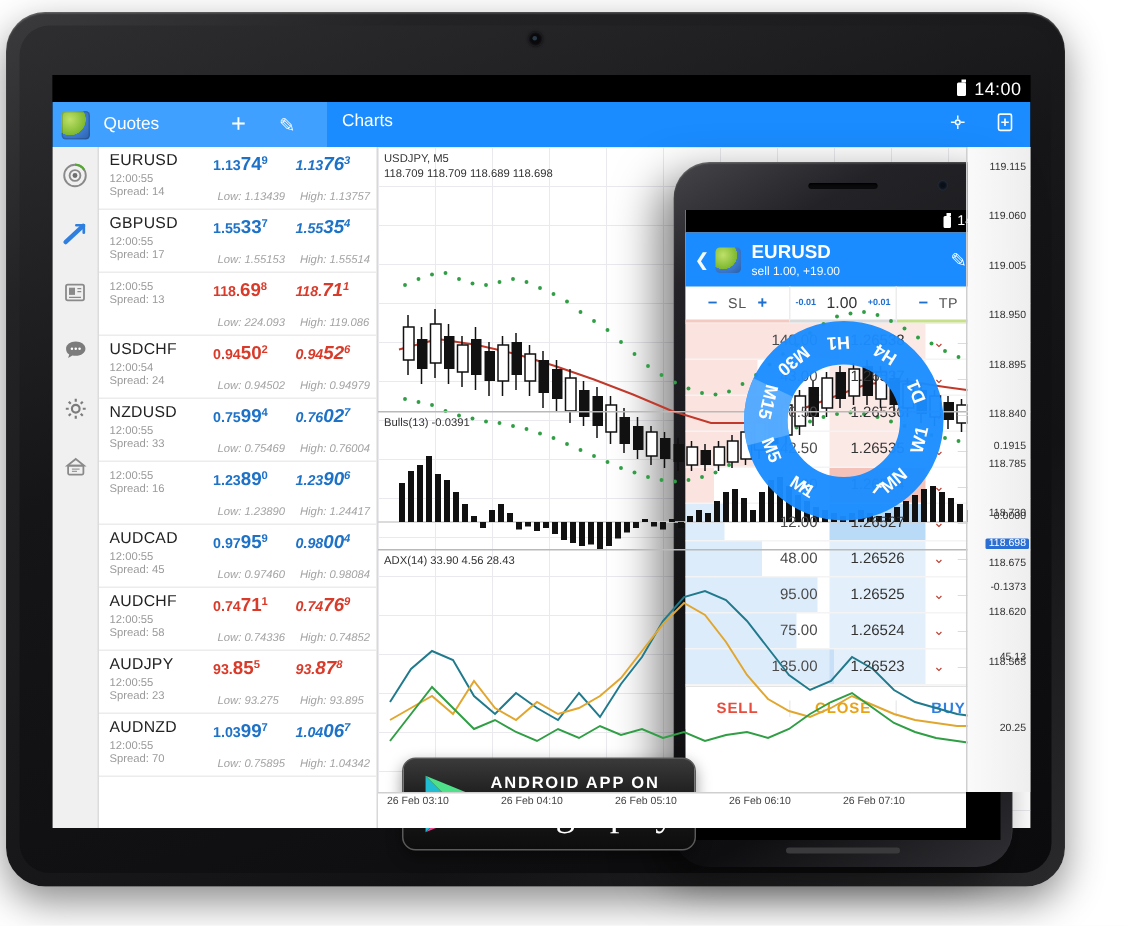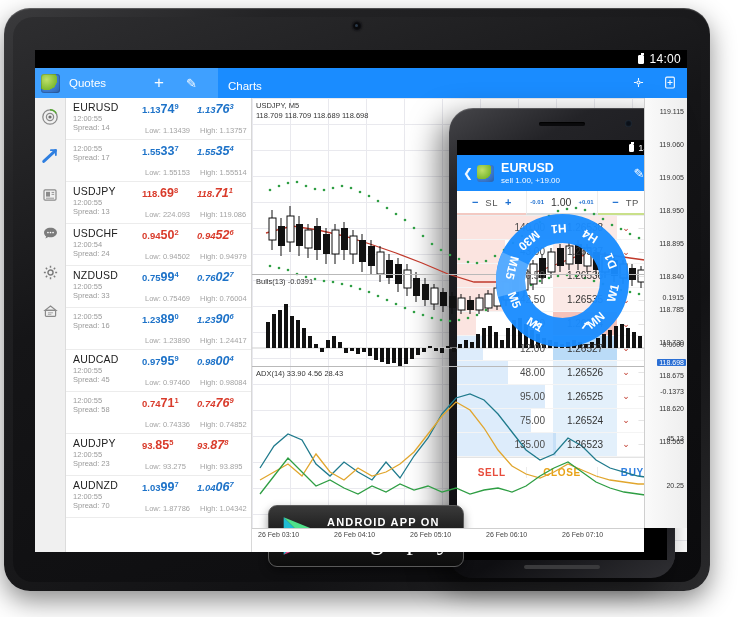--- a/index.html
+++ b/index.html
@@ -43,21 +43,21 @@
   
   .t-appbar{height:30px;background:#1a8cff;display:flex;align-items:center;position:relative;}
   .t-appbar .seg-quotes{width:183px;height:30px;background:#3fa0ff;display:flex;align-items:center;}
   .t-logo{width:19px;height:19px;margin-left:6px;border-radius:3px;
     background:radial-gradient(circle at 30% 30%,#bfe06a,#7cb82f 55%,#3d7bd0 56%,#2a5fa8);
     box-shadow:inset 0 0 0 1px rgba(0,0,0,.15);}
   .t-appbar .lbl{color:#fff;font-size:11.5px;margin-left:9px;}
   .t-appbar .ic{color:#fff;font-size:15px;opacity:.97;}
   .t-appbar .seg-quotes .ic-plus{margin-left:48px;font-size:17px;font-weight:300;}
   .t-appbar .seg-quotes .ic-pen{margin-left:22px;font-size:13px;}
-  .t-appbar .seg-charts{flex:1;display:flex;align-items:flex-end;}
+  .t-appbar .seg-charts{flex:1;display:flex;align-items:flex-start;}
   .t-appbar .seg-charts .lbl{margin-left:10px;}
   .t-appbar .right-ic{margin-left:auto;display:flex;gap:19px;padding-right:11px;}
 
   .t-body{display:flex;height:454px;background:#f3f3f3;}
 
   
   .t-side{width:31px;background:#f0f0f0;border-right:1px solid #dcdcdc;display:flex;flex-direction:column;align-items:center;padding-top:9px;gap:20px;}
   .t-side .sic{width:19px;height:19px;display:flex;align-items:center;justify-content:center;}
 
   
@@ -65,21 +65,21 @@
   .q-row{height:42px;border-bottom:1px solid #ececec;padding:3px 6px 0 7px;position:relative;}
   .q-sym{font-size:10.5px;color:#222;letter-spacing:.2px;}
   .q-time{font-size:7.5px;color:#9a9a9a;margin-top:1px;}
   .q-spread{font-size:7.5px;color:#9a9a9a;margin-top:0px;}
   .q-bid,.q-ask{position:absolute;top:4px;font-size:9px;white-space:nowrap;}
   .q-bid{left:76px;} .q-ask{left:131px;font-style:italic;}
   .q-bid .big,.q-ask .big{font-size:12.5px;font-weight:700;}
   .q-bid .sup,.q-ask .sup{font-size:7.5px;vertical-align:super;font-weight:700;}
   .q-bid .sm,.q-ask .sm{font-size:9.5px;font-weight:700;}
   .up{color:#1d72c8;} .down{color:#d93b2b;}
-  .q-lo,.q-hi{position:absolute;top:28px;font-size:7.5px;color:#a3a3a3;}
+  .q-lo,.q-hi{position:absolute;top:28px;font-size:7.5px;color:#a3a3a3;font-style:italic;}
   .q-lo{left:79px;} .q-hi{left:134px;}
 
   
   .t-chart{flex:1;position:relative;background:#fff;overflow:hidden;}
   .grid{position:absolute;inset:0;
     background-image:linear-gradient(to right,#e9e9ee 1px,transparent 1px),linear-gradient(to bottom,#e9e9ee 1px,transparent 1px);
     background-size:38px 26px;}
   .chart-label{position:absolute;left:4px;font-size:7.5px;color:#333;white-space:nowrap;z-index:4;}
   .pane-sep{position:absolute;left:0;right:0;height:1px;background:#b9b9b9;z-index:3;}
   .price-axis{position:absolute;right:0;top:0;width:43px;bottom:24px;background:linear-gradient(to right,#fafafa,#eeeeee);border-left:1px solid #cfcfcf;z-index:5;}
@@ -252,29 +252,29 @@
             <div class="q-row">
               <div class="q-sym">EURUSD</div>
               <div class="q-time">12:00:55</div>
               <div class="q-spread">Spread: 14</div>
               <div class="q-bid up"><span class="sm">1.13</span><span class="big">74</span><span class="sup">9</span></div>
               <div class="q-ask up"><span class="sm">1.13</span><span class="big">76</span><span class="sup">3</span></div>
               <div class="q-lo">Low: 1.13439</div>
               <div class="q-hi">High: 1.13757</div>
             </div>
             <div class="q-row">
+              <div class="q-sym">GBPUSD</div>
               <div class="q-time">12:00:55</div>
               <div class="q-spread">Spread: 17</div>
               <div class="q-bid up"><span class="sm">1.55</span><span class="big">33</span><span class="sup">7</span></div>
               <div class="q-ask up"><span class="sm">1.55</span><span class="big">35</span><span class="sup">4</span></div>
               <div class="q-lo">Low: 1.55153</div>
               <div class="q-hi">High: 1.55514</div>
             </div>
             <div class="q-row">
-              <div class="q-sym">USDJPY</div>
               <div class="q-time">12:00:55</div>
               <div class="q-spread">Spread: 13</div>
               <div class="q-bid down"><span class="sm">118.</span><span class="big">69</span><span class="sup">8</span></div>
               <div class="q-ask down"><span class="sm">118.</span><span class="big">71</span><span class="sup">1</span></div>
               <div class="q-lo">Low: 224.093</div>
               <div class="q-hi">High: 119.086</div>
             </div>
             <div class="q-row">
               <div class="q-sym">USDCHF</div>
               <div class="q-time">12:00:54</div>
@@ -304,20 +304,21 @@
             <div class="q-row">
               <div class="q-sym">AUDCAD</div>
               <div class="q-time">12:00:55</div>
               <div class="q-spread">Spread: 45</div>
               <div class="q-bid up"><span class="sm">0.97</span><span class="big">95</span><span class="sup">9</span></div>
               <div class="q-ask up"><span class="sm">0.98</span><span class="big">00</span><span class="sup">4</span></div>
               <div class="q-lo">Low: 0.97460</div>
               <div class="q-hi">High: 0.98084</div>
             </div>
             <div class="q-row">
+              <div class="q-sym">AUDCHF</div>
               <div class="q-time">12:00:55</div>
               <div class="q-spread">Spread: 58</div>
               <div class="q-bid down"><span class="sm">0.74</span><span class="big">71</span><span class="sup">1</span></div>
               <div class="q-ask down"><span class="sm">0.74</span><span class="big">76</span><span class="sup">9</span></div>
               <div class="q-lo">Low: 0.74336</div>
               <div class="q-hi">High: 0.74852</div>
             </div>
             <div class="q-row">
               <div class="q-sym">AUDJPY</div>
               <div class="q-time">12:00:55</div>
@@ -326,21 +327,21 @@
               <div class="q-ask down"><span class="sm">93.</span><span class="big">87</span><span class="sup">8</span></div>
               <div class="q-lo">Low: 93.275</div>
               <div class="q-hi">High: 93.895</div>
             </div>
             <div class="q-row">
               <div class="q-sym">AUDNZD</div>
               <div class="q-time">12:00:55</div>
               <div class="q-spread">Spread: 70</div>
               <div class="q-bid up"><span class="sm">1.03</span><span class="big">99</span><span class="sup">7</span></div>
               <div class="q-ask up"><span class="sm">1.04</span><span class="big">06</span><span class="sup">7</span></div>
-              <div class="q-lo">Low: 1.87786</div>
+              <div class="q-lo">Low: 0.75895</div>
               <div class="q-hi">High: 1.04342</div>
             </div>
           </div>
 
         <div class="t-chart">
           <div class="grid"></div>
 
           <div class="chart-label" style="top:3px">USDJPY, M5</div>
           <div class="chart-label" style="top:13px">
             <span>118.709 118.709 118.689 118.698</span>

